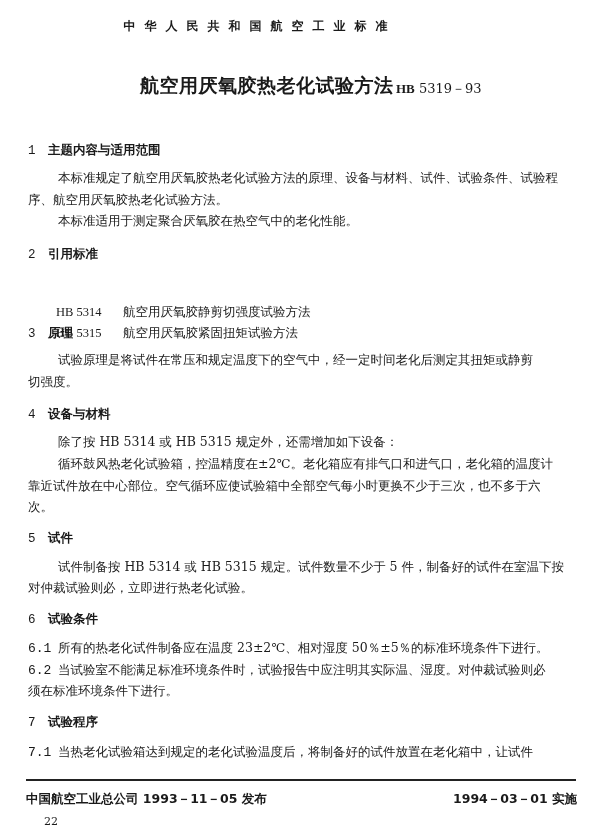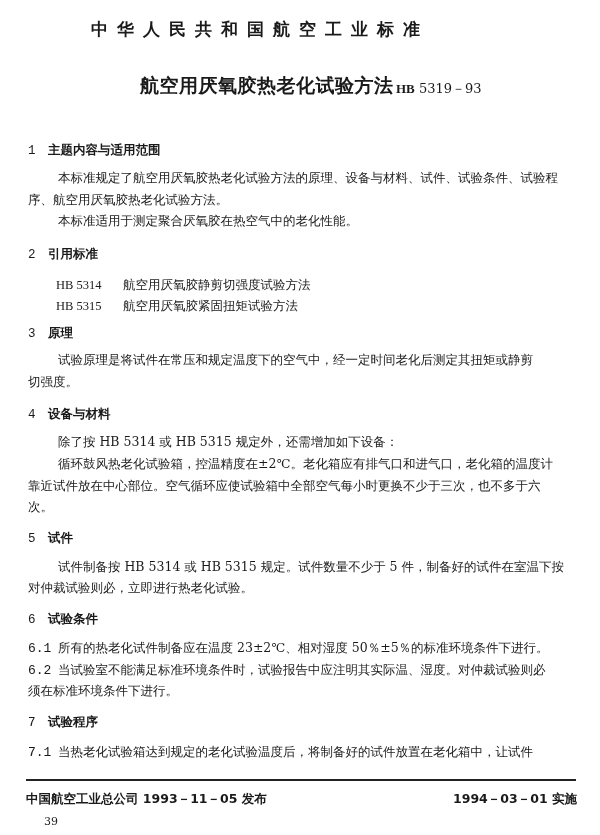--- a/index.html
+++ b/index.html
@@ -1,31 +1,31 @@
 <!DOCTYPE html>
 <html><head>
   <meta charset="utf-8">
   <style>
     html, body { margin: 0; padding: 0; background: #ffffff; }
     body { width: 600px; height: 835px; position: relative; overflow: hidden;
            font-family: "DejaVu Serif", "Liberation Serif", serif; color: #1a1a1a; }
     .abs { position: absolute; white-space: nowrap; }
     .std-title { left: 0; width: 520px; top: 18px; text-align: center;
                  font-family: "DejaVu Sans", sans-serif; font-weight: bold;
-                 font-size: 17px; letter-spacing: 9px; }
+                 font-size: 12px; letter-spacing: 9px; }
     .doc-title { left: 140px; top: 73px; font-family: "DejaVu Sans", sans-serif;
                  font-weight: bold; font-size: 19px; letter-spacing: 0.5px; }
     .doc-code { left: 396px; top: 80px; font-size: 13px; }
     .doc-code b { font-family: Liberation Serif, serif; font-weight: bold; }
     .h { left: 28px; font-family: Liberation Mono, monospace; font-weight: bold; font-size: 12.5px; }
     .h .num { display: inline-block; width: 20px; font-weight: normal; }
     .p { font-size: 12.5px; line-height: 20px; text-align: right; }
     .ind { left: 58px; }
     .left { left: 28px; }
-    .ref { left: 56px; font-size: 12.5px; }
+    .ref { left: 56px; font-size: 12.5px; margin-top: 27px; }
     .ref .code { display: inline-block; width: 67px; font-family: "Liberation Serif", serif; }
     .clause { left: 28px; font-size: 12.5px; }
     .clause .cnum { display: inline-block; width: 30px; font-family: Liberation Mono, monospace; font-size: 13px; }
     .rule { position: absolute; left: 26px; width: 550px; top: 779px; height: 2px; background: #222; }
     .foot-l { left: 26px; top: 791px; font-family: "DejaVu Sans", sans-serif; font-weight: bold; font-size: 12.5px; }
     .foot-r { left: 453px; top: 791px; font-family: "DejaVu Sans", sans-serif; font-weight: bold; font-size: 12.5px; }
     .page-no { left: 44px; top: 815px; font-size: 11px; }
   </style>
 </head>
 <body>
@@ -91,15 +91,15 @@
   <div class="abs h" style="top:714px">
     <span class="num">7</span><span>试验程序</span>
   </div>
   <div class="abs clause" style="top:744px">
     <span class="cnum">7.1</span><span>当热老化试验箱达到规定的老化试验温度后，将制备好的试件放置在老化箱中，让试件</span>
   </div>
 
   <div class="rule"></div>
   <div class="abs foot-l">中国航空工业总公司 1993－11－05 发布</div>
   <div class="abs foot-r">1994－03－01 实施</div>
-  <div class="abs page-no">39</div>
+  <div class="abs page-no">22</div>
 
 </div>
 
 </body></html>

